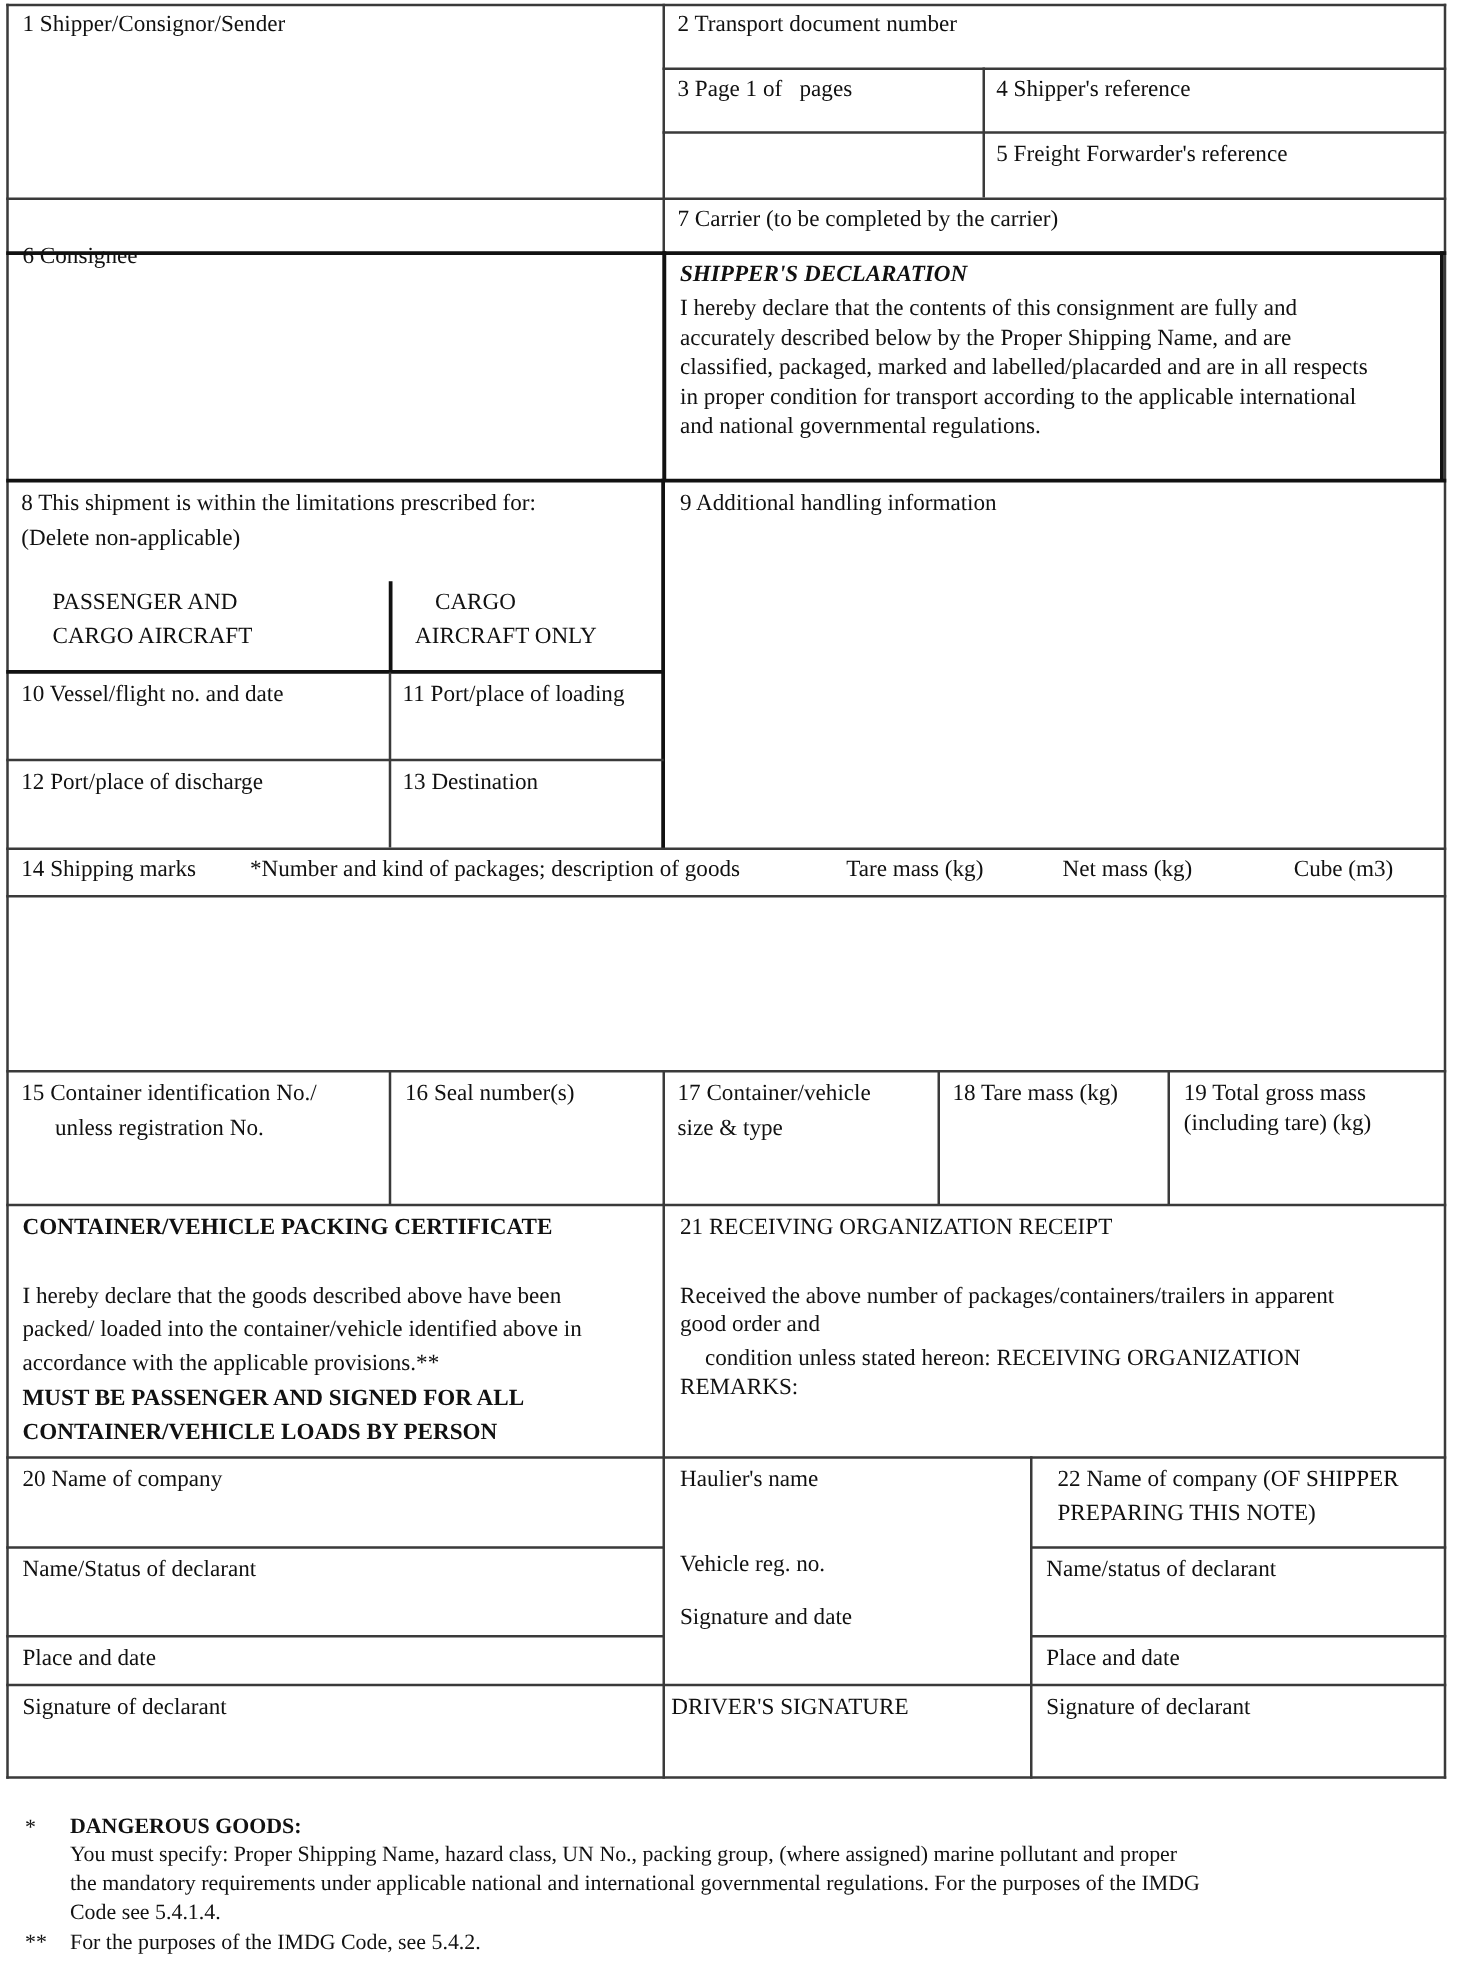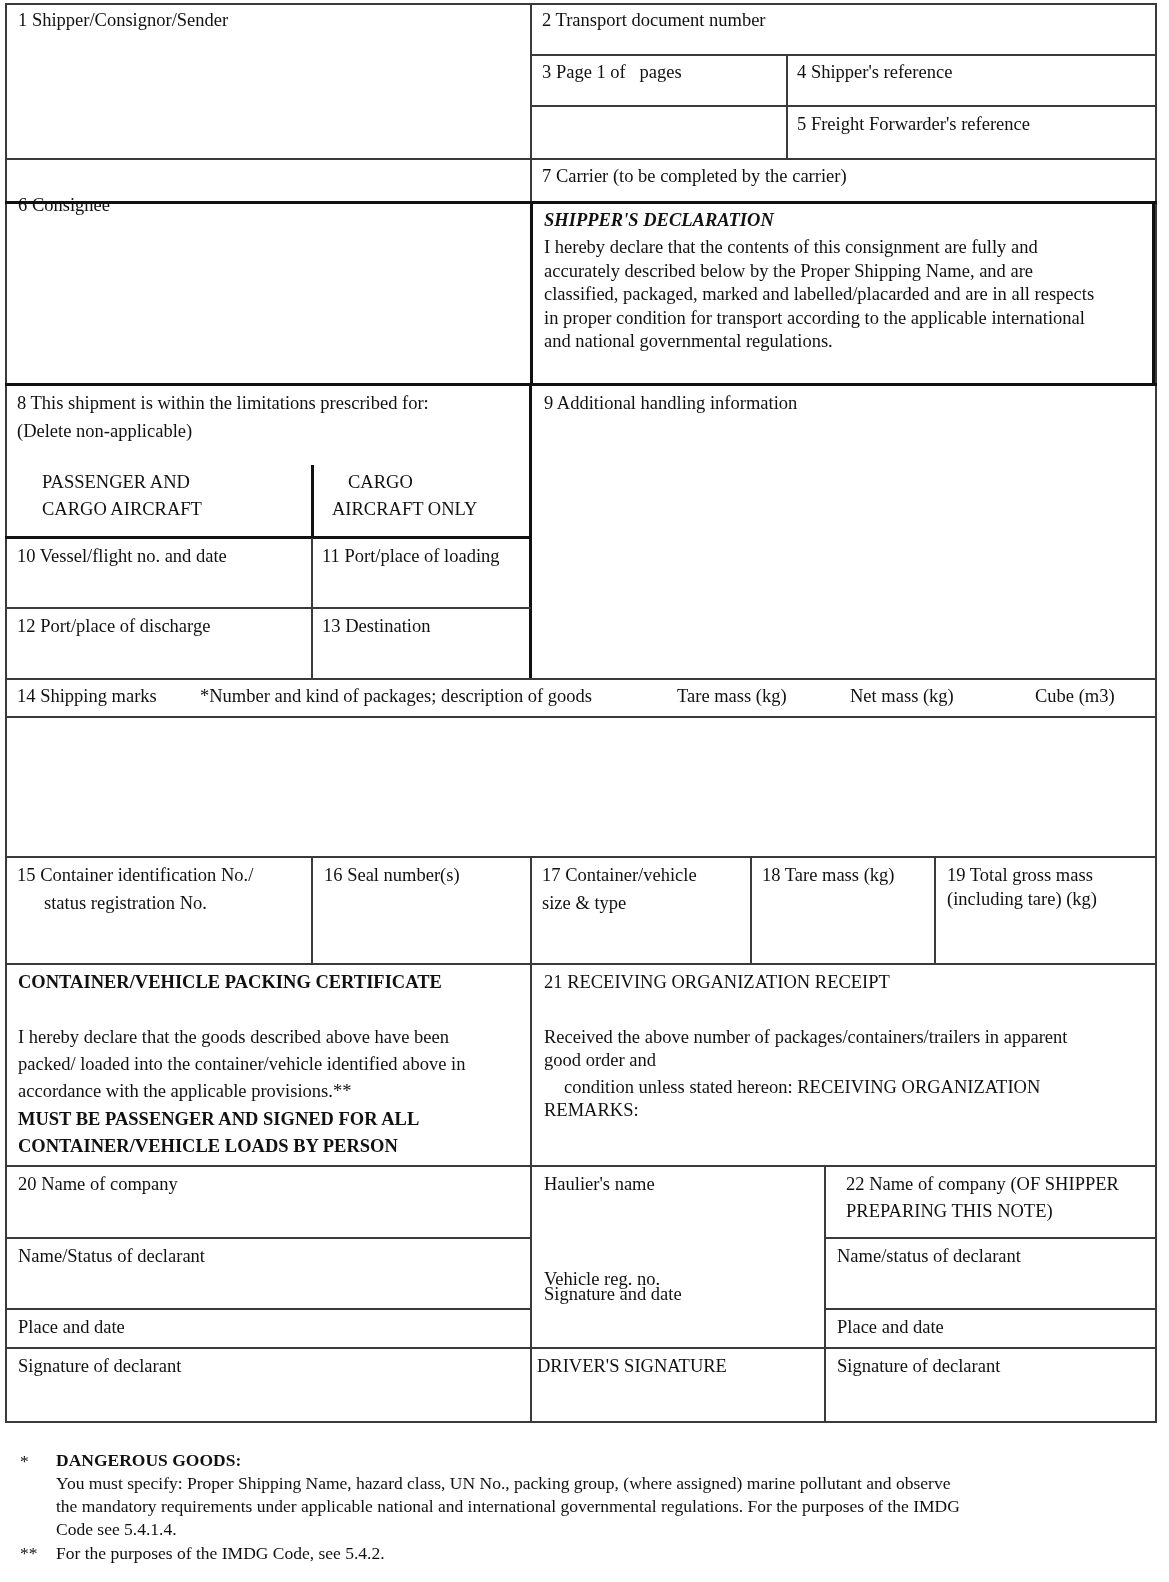--- a/index.html
+++ b/index.html
@@ -85,21 +85,21 @@
 <div class="t" style="left:17px; top:615px;">12 Port/place of discharge</div>
 <div class="t" style="left:322px; top:615px;">13 Destination</div>
 
 <div class="t" style="left:17px; top:685px;">14 Shipping marks</div>
 <div class="t" style="left:200px; top:685px;">*Number and kind of packages; description of goods</div>
 <div class="t" style="left:677px; top:685px;">Tare mass (kg)</div>
 <div class="t" style="left:850px; top:685px;">Net mass (kg)</div>
 <div class="t" style="left:1035px; top:685px;">Cube (m3)</div>
 
 <div class="t" style="left:17px; top:864px;">15 Container identification No./</div>
-<div class="t" style="left:44px; top:892px;">status registration No.</div>
+<div class="t" style="left:44px; top:892px;">unless registration No.</div>
 <div class="t" style="left:324px; top:864px;">16 Seal number(s)</div>
 <div class="t" style="left:542px; top:864px;">17 Container/vehicle</div>
 <div class="t" style="left:542px; top:892px;">size &amp; type</div>
 <div class="t" style="left:762px; top:864px;">18 Tare mass (kg)</div>
 <div class="t" style="left:947px; top:864px;">19 Total gross mass</div>
 <div class="t" style="left:947px; top:888px;">(including tare) (kg)</div>
 
 <div class="t b" style="left:18px; top:971px;">CONTAINER/VEHICLE PACKING CERTIFICATE</div>
 <div class="t" style="left:18px; top:1026px;">I hereby declare that the goods described above have been</div>
 <div class="t" style="left:18px; top:1053px;">packed/ loaded into the container/vehicle identified above in</div>
@@ -112,29 +112,29 @@
 <div class="t" style="left:544px; top:1049px;">good order and</div>
 <div class="t" style="left:544px; top:1076px;margin-left:20px;">condition unless stated hereon: RECEIVING ORGANIZATION</div>
 <div class="t" style="left:544px; top:1099px;">REMARKS:</div>
 
 <div class="t" style="left:18px; top:1173px;">20 Name of company</div>
 <div class="t" style="left:18px; top:1245px;">Name/Status of declarant</div>
 <div class="t" style="left:18px; top:1316px;">Place and date</div>
 <div class="t" style="left:18px; top:1355px;">Signature of declarant</div>
 
 <div class="t" style="left:544px; top:1173px;">Haulier's name</div>
-<div class="t" style="left:544px; top:1268px;">Vehicle reg. no.</div>
+<div class="t" style="left:544px; top:1241px;">Vehicle reg. no.</div>
 <div class="t" style="left:544px; top:1283px;">Signature and date</div>
 <div class="t" style="left:537px; top:1355px;">DRIVER'S SIGNATURE</div>
 
 <div class="t" style="left:846px; top:1173px;">22 Name of company (OF SHIPPER</div>
 <div class="t" style="left:846px; top:1200px;">PREPARING THIS NOTE)</div>
 <div class="t" style="left:837px; top:1245px;">Name/status of declarant</div>
 <div class="t" style="left:837px; top:1316px;">Place and date</div>
 <div class="t" style="left:837px; top:1355px;">Signature of declarant</div>
 
 <div class="fn" style="left:20px; top:1450px;">*</div>
 <div class="fn b" style="left:56px; top:1449px;">DANGEROUS GOODS:</div>
-<div class="fn" style="left:56px; top:1472px; white-space:nowrap;">You must specify: Proper Shipping Name, hazard class, UN No., packing group, (where assigned) marine pollutant and observe</div>
+<div class="fn" style="left:56px; top:1472px; white-space:nowrap;">You must specify: Proper Shipping Name, hazard class, UN No., packing group, (where assigned) marine pollutant and proper</div>
 <div class="fn" style="left:56px; top:1495px; white-space:nowrap;">the mandatory requirements under applicable national and international governmental regulations. For the purposes of the IMDG</div>
 <div class="fn" style="left:56px; top:1518px; white-space:nowrap;">Code see 5.4.1.4.</div>
 <div class="fn" style="left:20px; top:1542px;">**</div>
 <div class="fn" style="left:56px; top:1542px; white-space:nowrap;">For the purposes of the IMDG Code, see 5.4.2.</div>
 
 </body></html>

